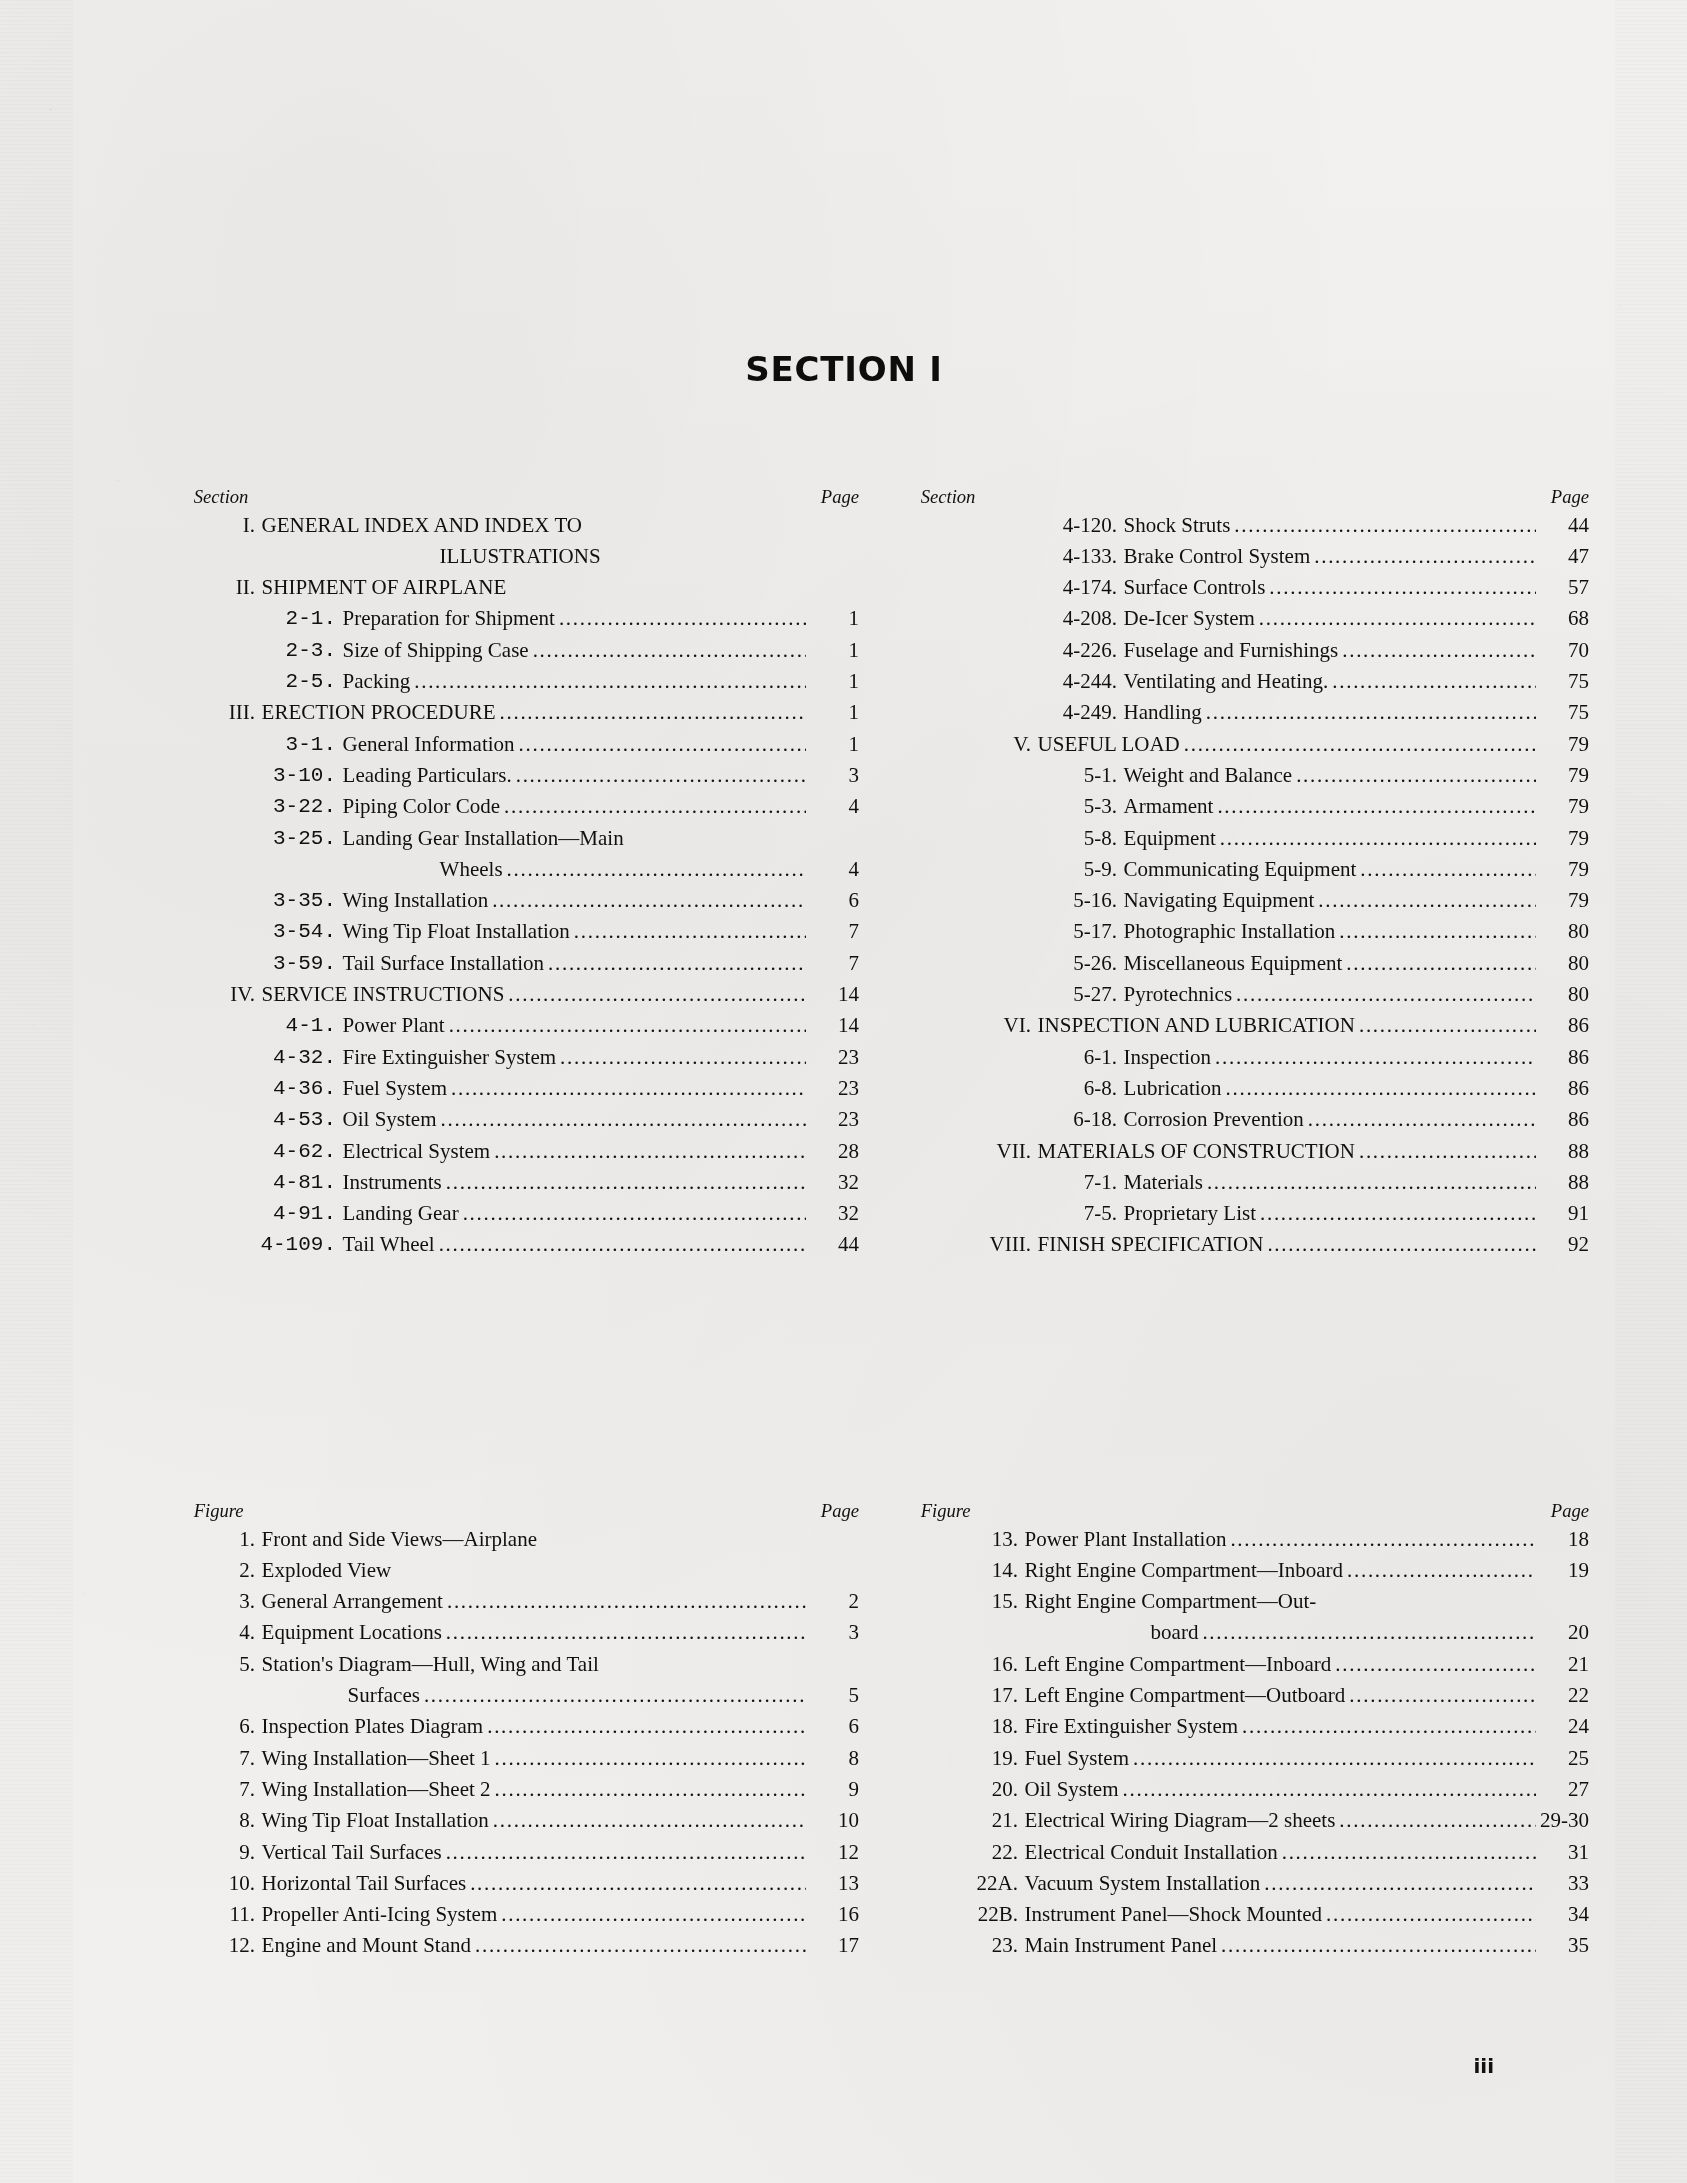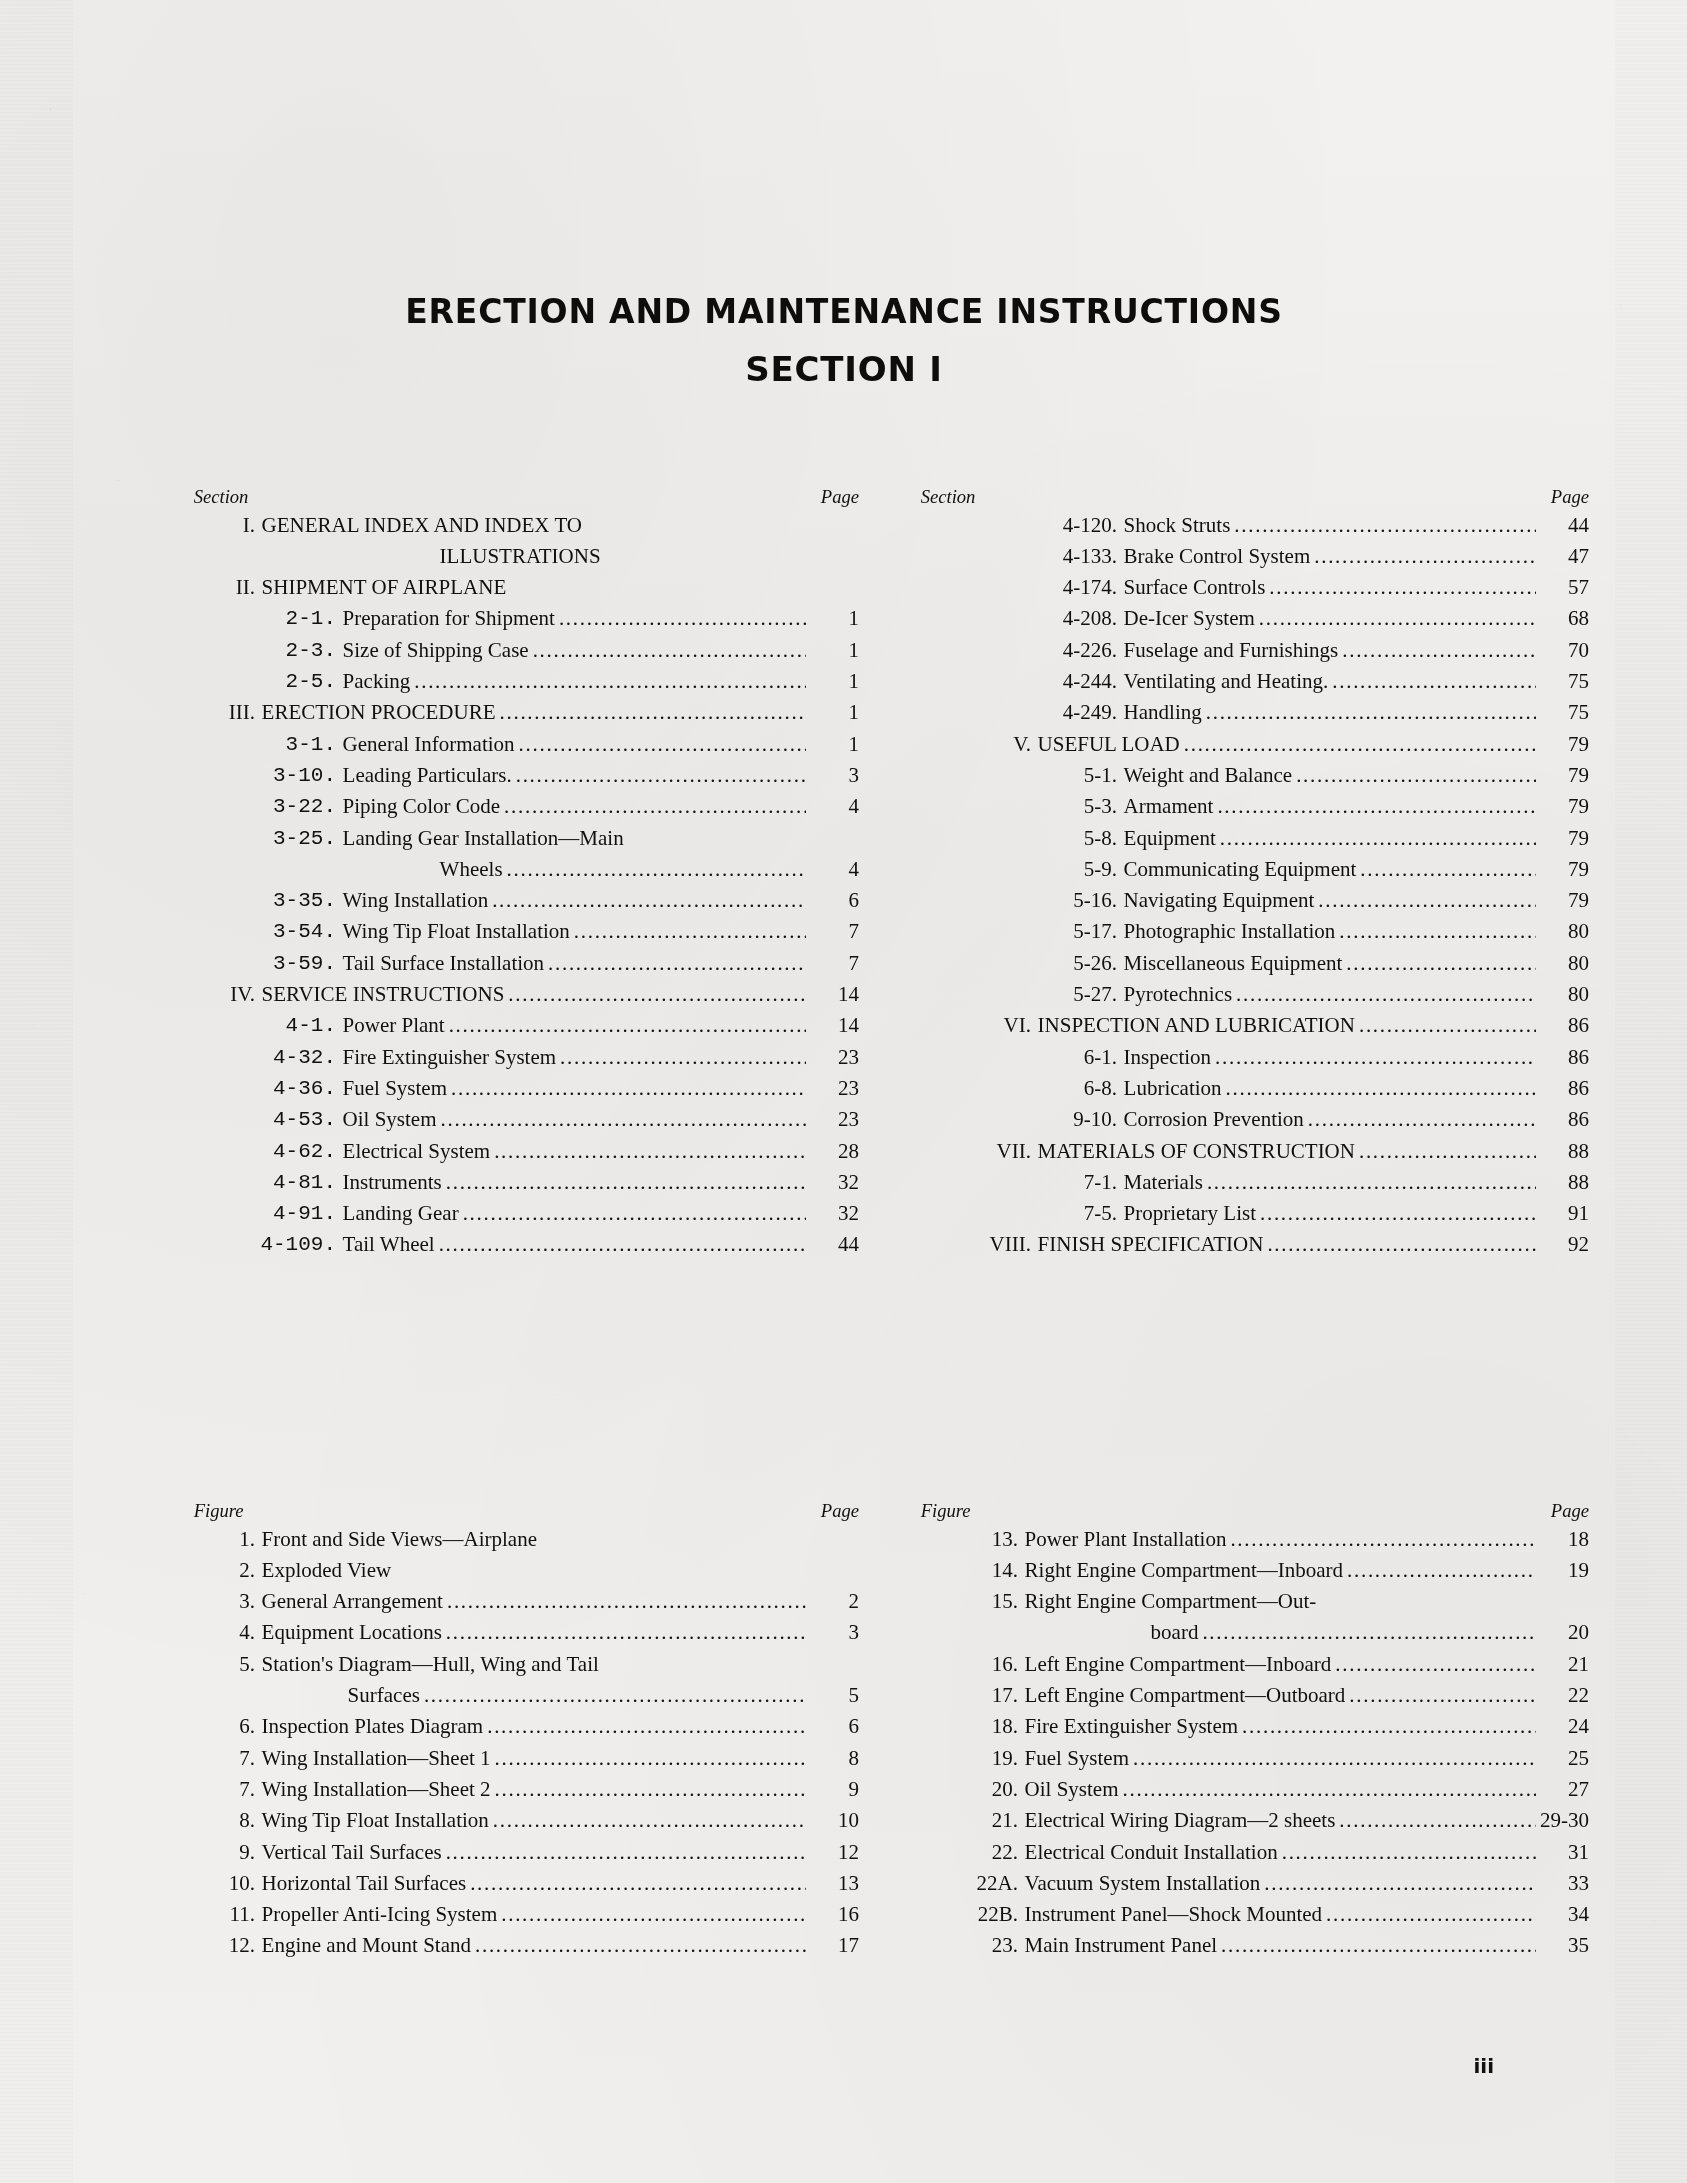--- a/index.html
+++ b/index.html
@@ -164,21 +164,20 @@
 <body>
 
 <div class="page">
   <div class="speckle"></div>
   <div class="edge-noise edge-left"></div>
   <div class="edge-noise edge-right"></div>
 </div>
 
 <div class="content">
 
-  <div class="head-block h-main" id="title-main">ERECTION AND MAINTENANCE INSTRUCTIONS</div>
   <div class="head-block h-main" id="title-section">SECTION I</div>
 
   <div class="col" id="gen-col-left">
     <div class="col-header">
       <span class="lbl-left">Section</span>
       <span>Page</span>
     </div>
     <div>
         <div class="row nodots ind-roman">
           <span class="num">I.</span>
@@ -441,21 +440,21 @@
           <span class="dots">............................................................</span>
           <span class="pg">86</span>
         </div>
         <div class="row ind-sub-r">
           <span class="num">6-8.</span>
           <span class="txt">Lubrication</span>
           <span class="dots">............................................................</span>
           <span class="pg">86</span>
         </div>
         <div class="row ind-sub-r">
-          <span class="num">9-10.</span>
+          <span class="num">6-18.</span>
           <span class="txt">Corrosion Prevention</span>
           <span class="dots">............................................................</span>
           <span class="pg">86</span>
         </div>
         <div class="row ind-roman-r">
           <span class="num">VII.</span>
           <span class="txt">MATERIALS OF CONSTRUCTION</span>
           <span class="dots">............................................................</span>
           <span class="pg">88</span>
         </div>

